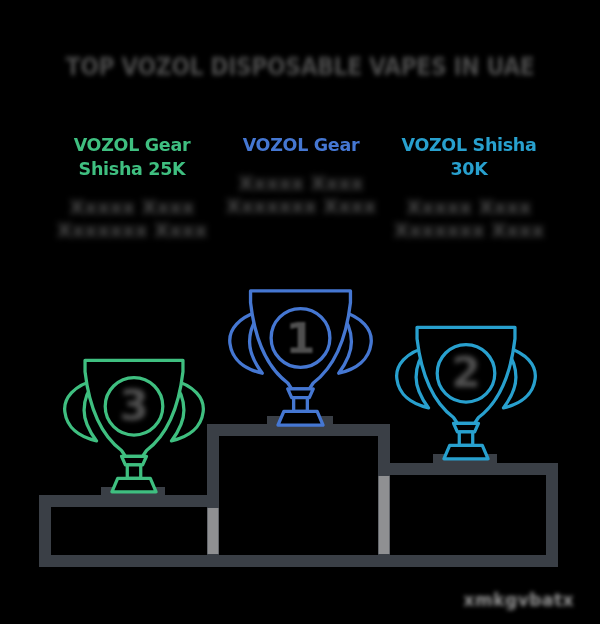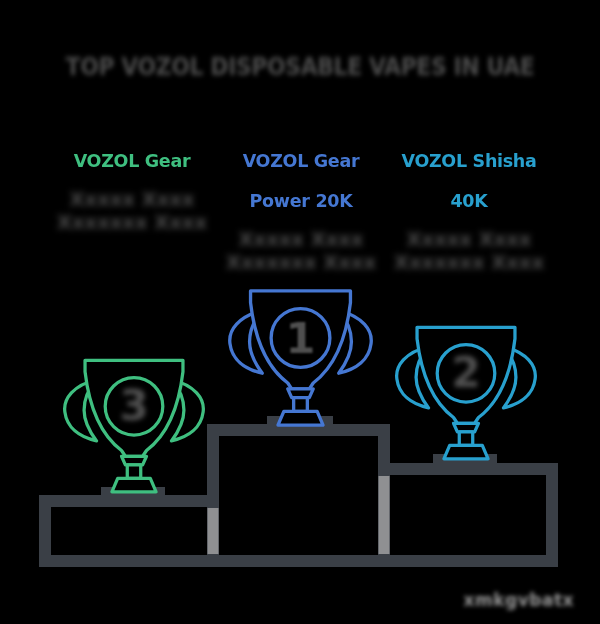--- a/index.html
+++ b/index.html
@@ -9,21 +9,21 @@
   }
   
   .title{
     position:absolute;top:52px;left:0;width:600px;text-align:center;
     font-size:25px;font-weight:bold;color:#4b4b4b;letter-spacing:-.5px;
     filter:blur(2.4px);transform:scaleX(.88);transform-origin:50% 50%;
     white-space:nowrap;
   }
   
   .col{position:absolute;top:133px;width:172px;text-align:center;}
-  .col .hline{font-size:17.5px;font-weight:bold;line-height:24px;letter-spacing:-.3px;margin-top:16px;}
+  .col .hline{font-size:17.5px;font-weight:bold;line-height:24px;letter-spacing:-.3px;}
   .col .redacted{
     margin-top:15px;font-size:19.5px;font-weight:bold;line-height:23px;
     color:#4b4b4b;filter:blur(3.1px);white-space:nowrap;
   }
   
   #podium-svg{position:absolute;left:0;top:0;width:600px;height:624px;}
   .trophy{position:absolute;}
   .trophy svg{position:absolute;left:0;top:0;width:100%;height:100%;overflow:visible;}
   .trophy .rank{
     position:absolute;left:50%;top:35.6%;transform:translate(-50%,-50%);
@@ -39,38 +39,38 @@
 </style>
 </head>
 <body>
 
 <div id="stage">
 
   <div class="title">TOP VOZOL DISPOSABLE VAPES IN UAE</div>
 
   <div class="col" style="left:46px;">
     <div class="hline" style="color: rgb(63, 191, 128);">VOZOL Gear</div>
+    <div class="hline" style="color: rgb(63, 191, 128);">Shisha 25K</div>
     <div class="redacted">
       <div>Xxxxx Xxxx</div>
       <div>Xxxxxxx Xxxx</div>
     </div>
   </div>
 
   <div class="col" style="left:215px;">
     <div class="hline" style="color: rgb(69, 119, 210);">VOZOL Gear</div>
-    <div class="hline" style="color: rgb(69, 119, 210);">Power 20K</div>
     <div class="redacted">
       <div>Xxxxx Xxxx</div>
       <div>Xxxxxxx Xxxx</div>
     </div>
   </div>
 
   <div class="col" style="left:383px;">
     <div class="hline" style="color: rgb(40, 160, 206);">VOZOL Shisha</div>
-    <div class="hline" style="color: rgb(40, 160, 206);">40K</div>
+    <div class="hline" style="color: rgb(40, 160, 206);">30K</div>
     <div class="redacted">
       <div>Xxxxx Xxxx</div>
       <div>Xxxxxxx Xxxx</div>
     </div>
   </div>
 
   <svg id="podium-svg" xmlns="http://www.w3.org/2000/svg">
     <defs>
       <symbol id="trophy-shape" viewBox="0 0 150 146">
         <g stroke="currentColor" stroke-width="3.4" fill="#000" stroke-linejoin="round">

